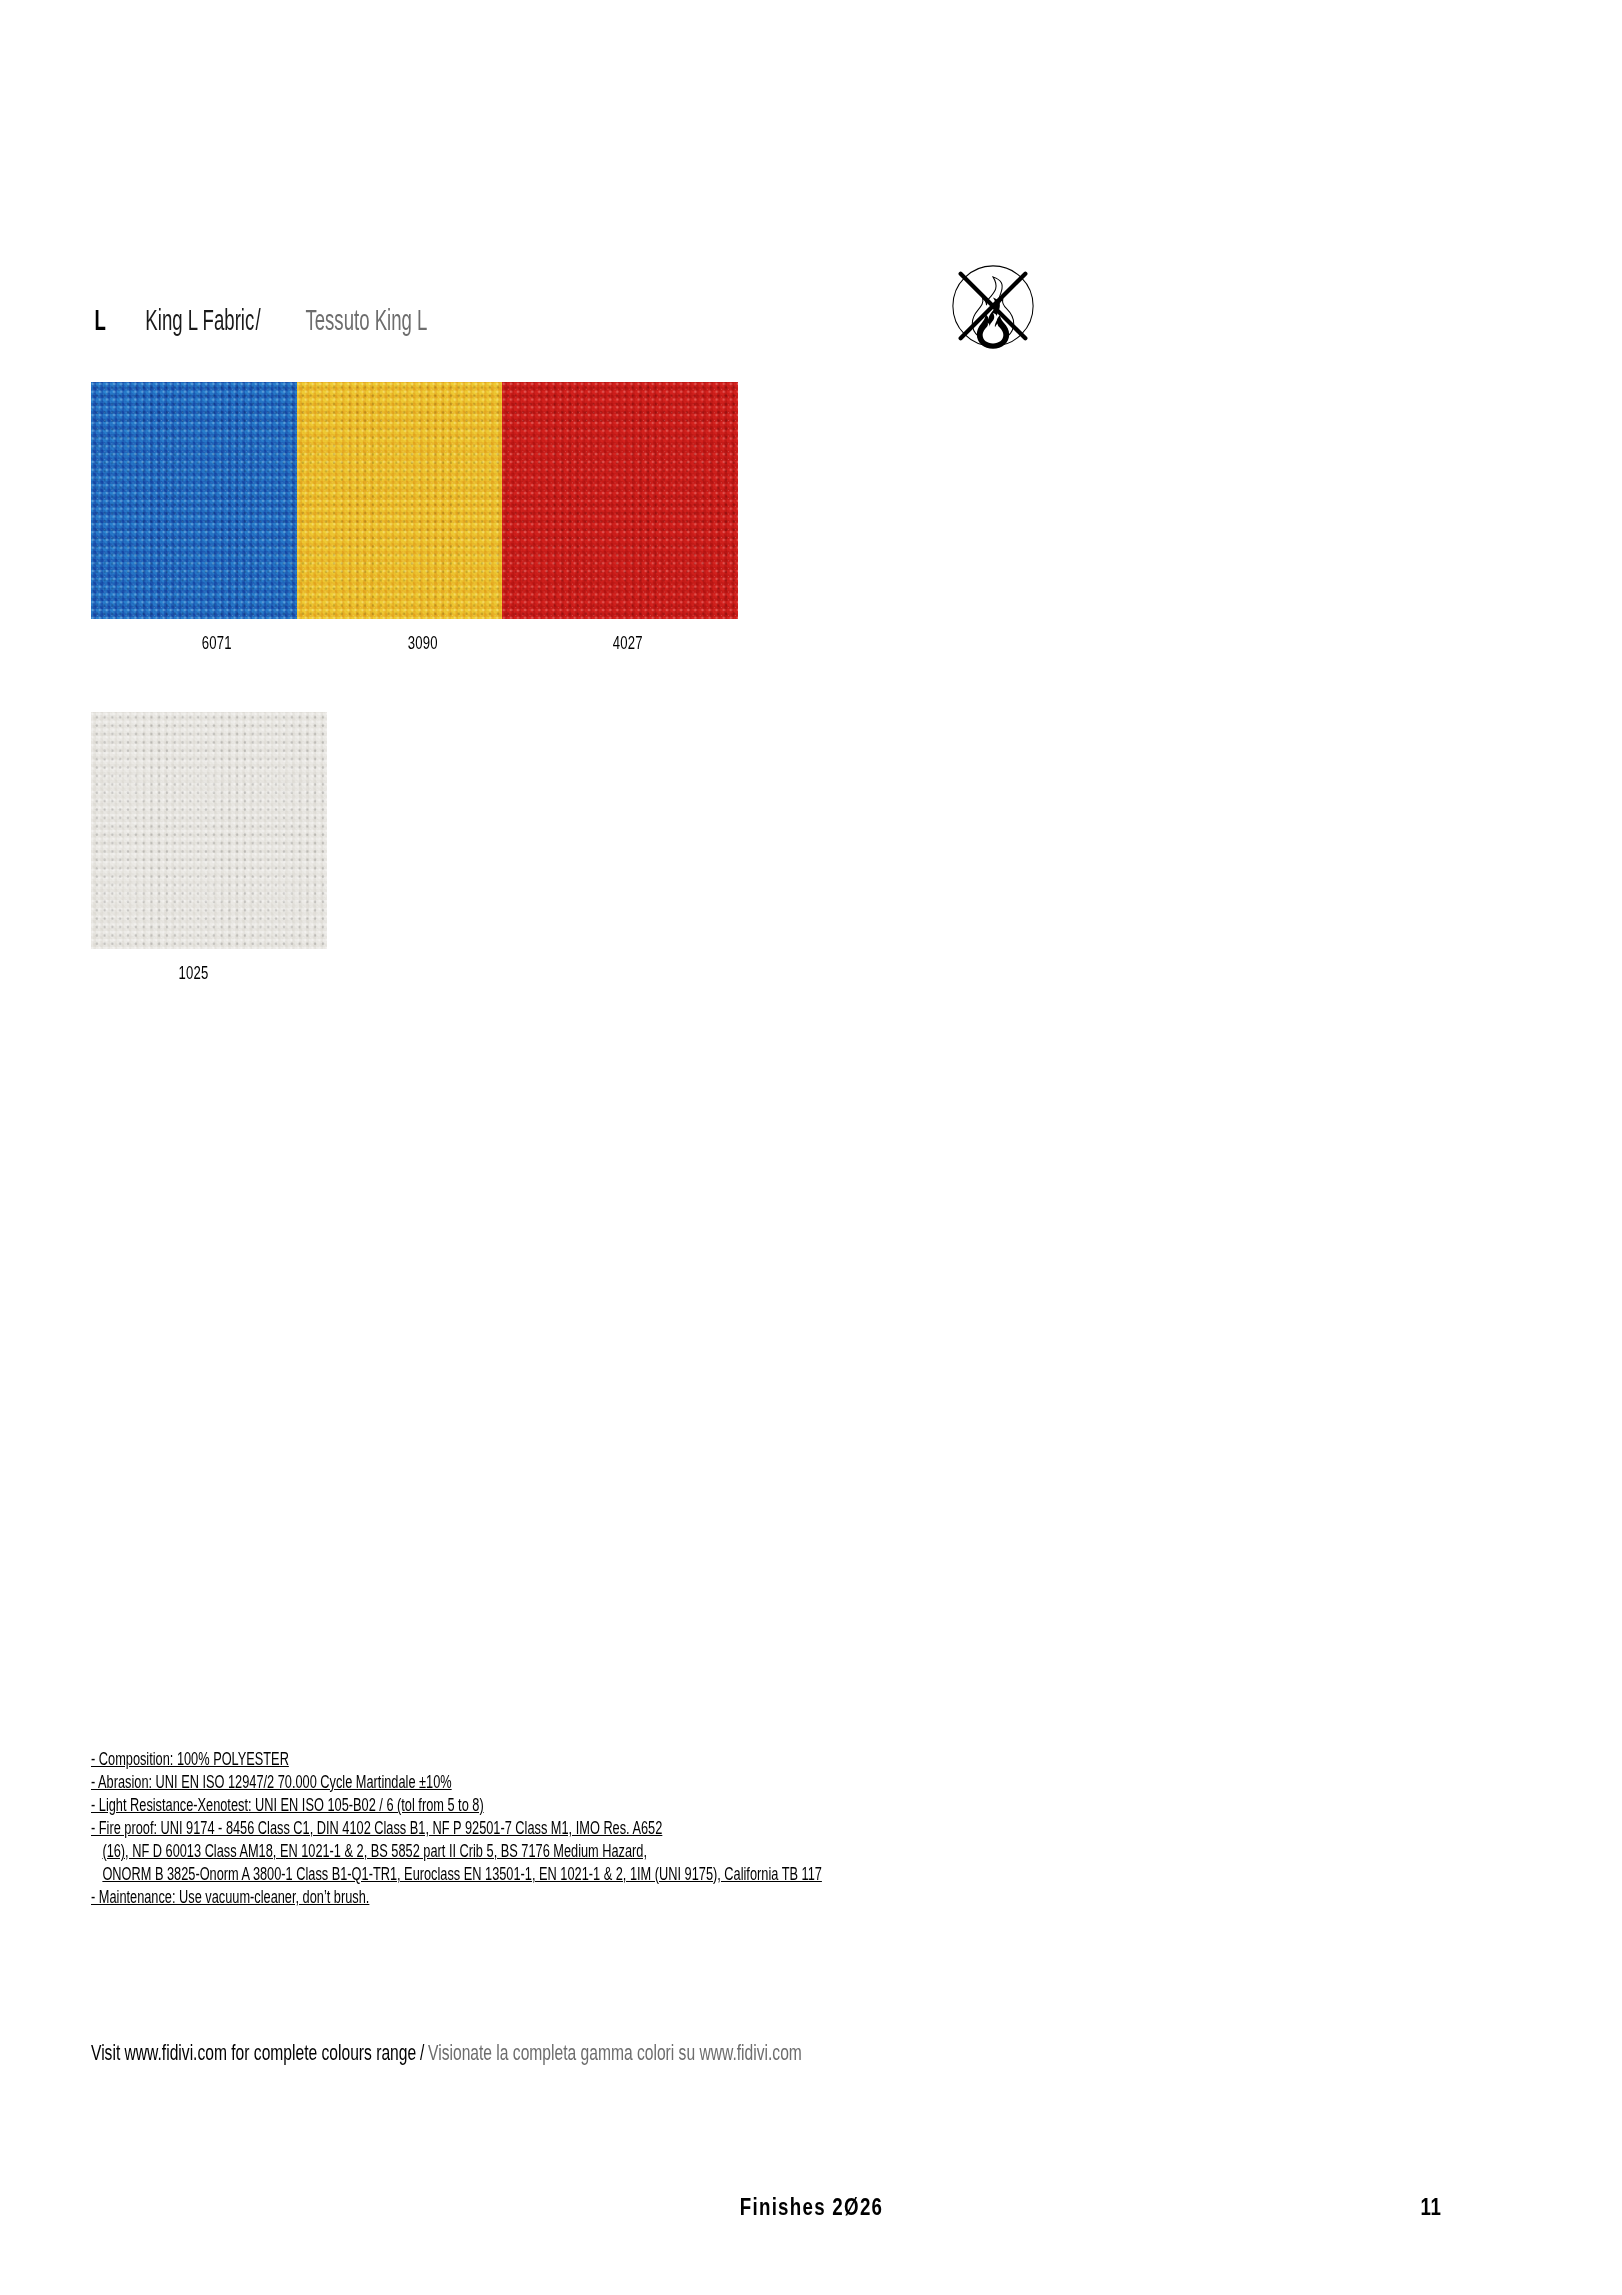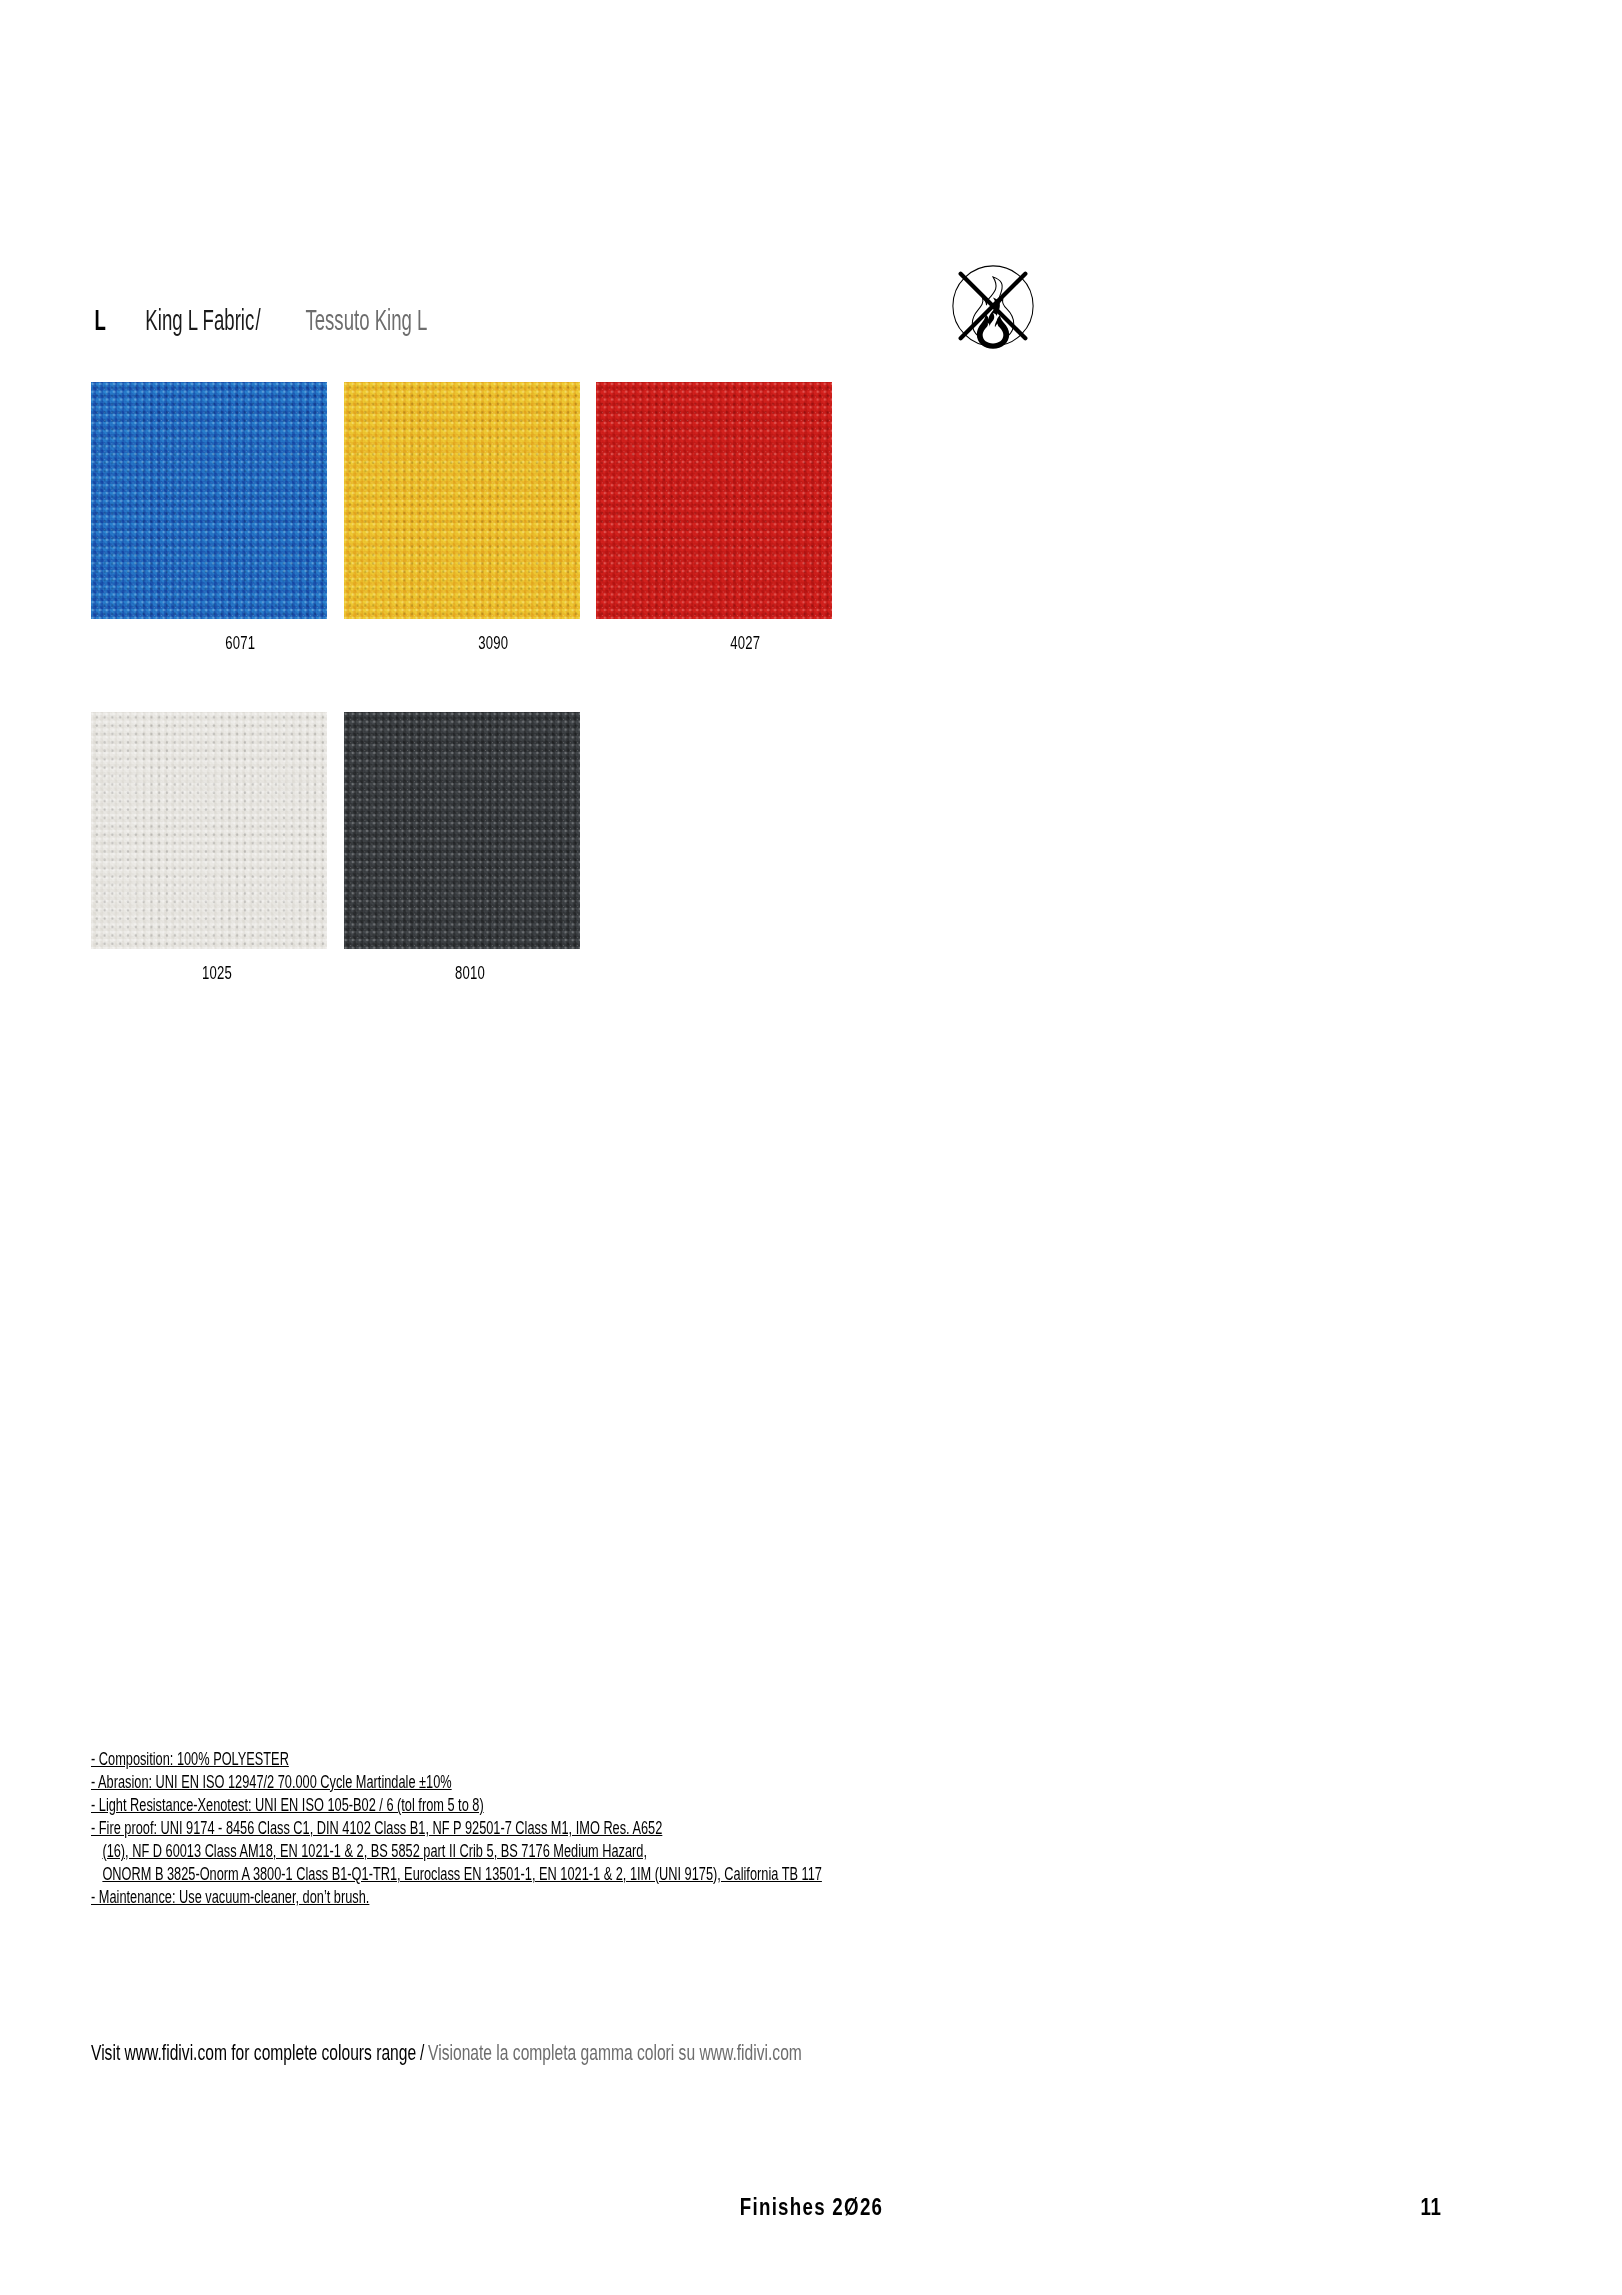--- a/index.html
+++ b/index.html
@@ -78,21 +78,21 @@
   
   .swatch-row {
     position: absolute;
     left: 91px;
     display: flex;
   }
   .row1 { top: 382px; }
   .row2 { top: 712px; }
 
   .swatch-cell {
-    width: 252px;
+    width: 205px;
     margin-right: 0.6px;
     position: relative;
   }
   .swatch {
     width: 236px;
     height: 237px;
     position: relative;
     overflow: hidden;
   }
   
@@ -254,27 +254,20 @@
   </div>
 
   <div class="swatch-row row2">
     <div class="swatch-cell">
       <div class="swatch" style="background:#E6E4DF">
         <div class="weave"></div>
         <div class="speck"></div>
       </div>
       <div class="swatch-label">1025</div>
     </div>
-    <div class="swatch-cell">
-      <div class="swatch" style="background:#333639">
-        <div class="weave"></div>
-        <div class="speck"></div>
-      </div>
-      <div class="swatch-label">8010</div>
-    </div>
   </div>
 
   <div class="specs">
     <div class="spec-line">- Composition: 100% POLYESTER</div>
     <div class="spec-line">- Abrasion: UNI EN ISO 12947/2 70.000 Cycle Martindale ±10%</div>
     <div class="spec-line">- Light Resistance-Xenotest: UNI EN ISO 105-B02 / 6 (tol from 5 to 8)</div>
     <div class="spec-line">- Fire proof: UNI 9174 - 8456 Class C1, DIN 4102 Class B1, NF P 92501-7 Class M1, IMO Res. A652</div>
     <div class="spec-line indented">(16), NF D 60013 Class AM18, EN 1021-1 &amp; 2, BS 5852 part II Crib 5, BS 7176 Medium Hazard,</div>
     <div class="spec-line indented">ONORM B 3825-Onorm A 3800-1 Class B1-Q1-TR1, Euroclass EN 13501-1, EN 1021-1 &amp; 2, 1IM (UNI 9175), California TB 117</div>
     <div class="spec-line">- Maintenance: Use vacuum-cleaner, don’t brush.</div>

